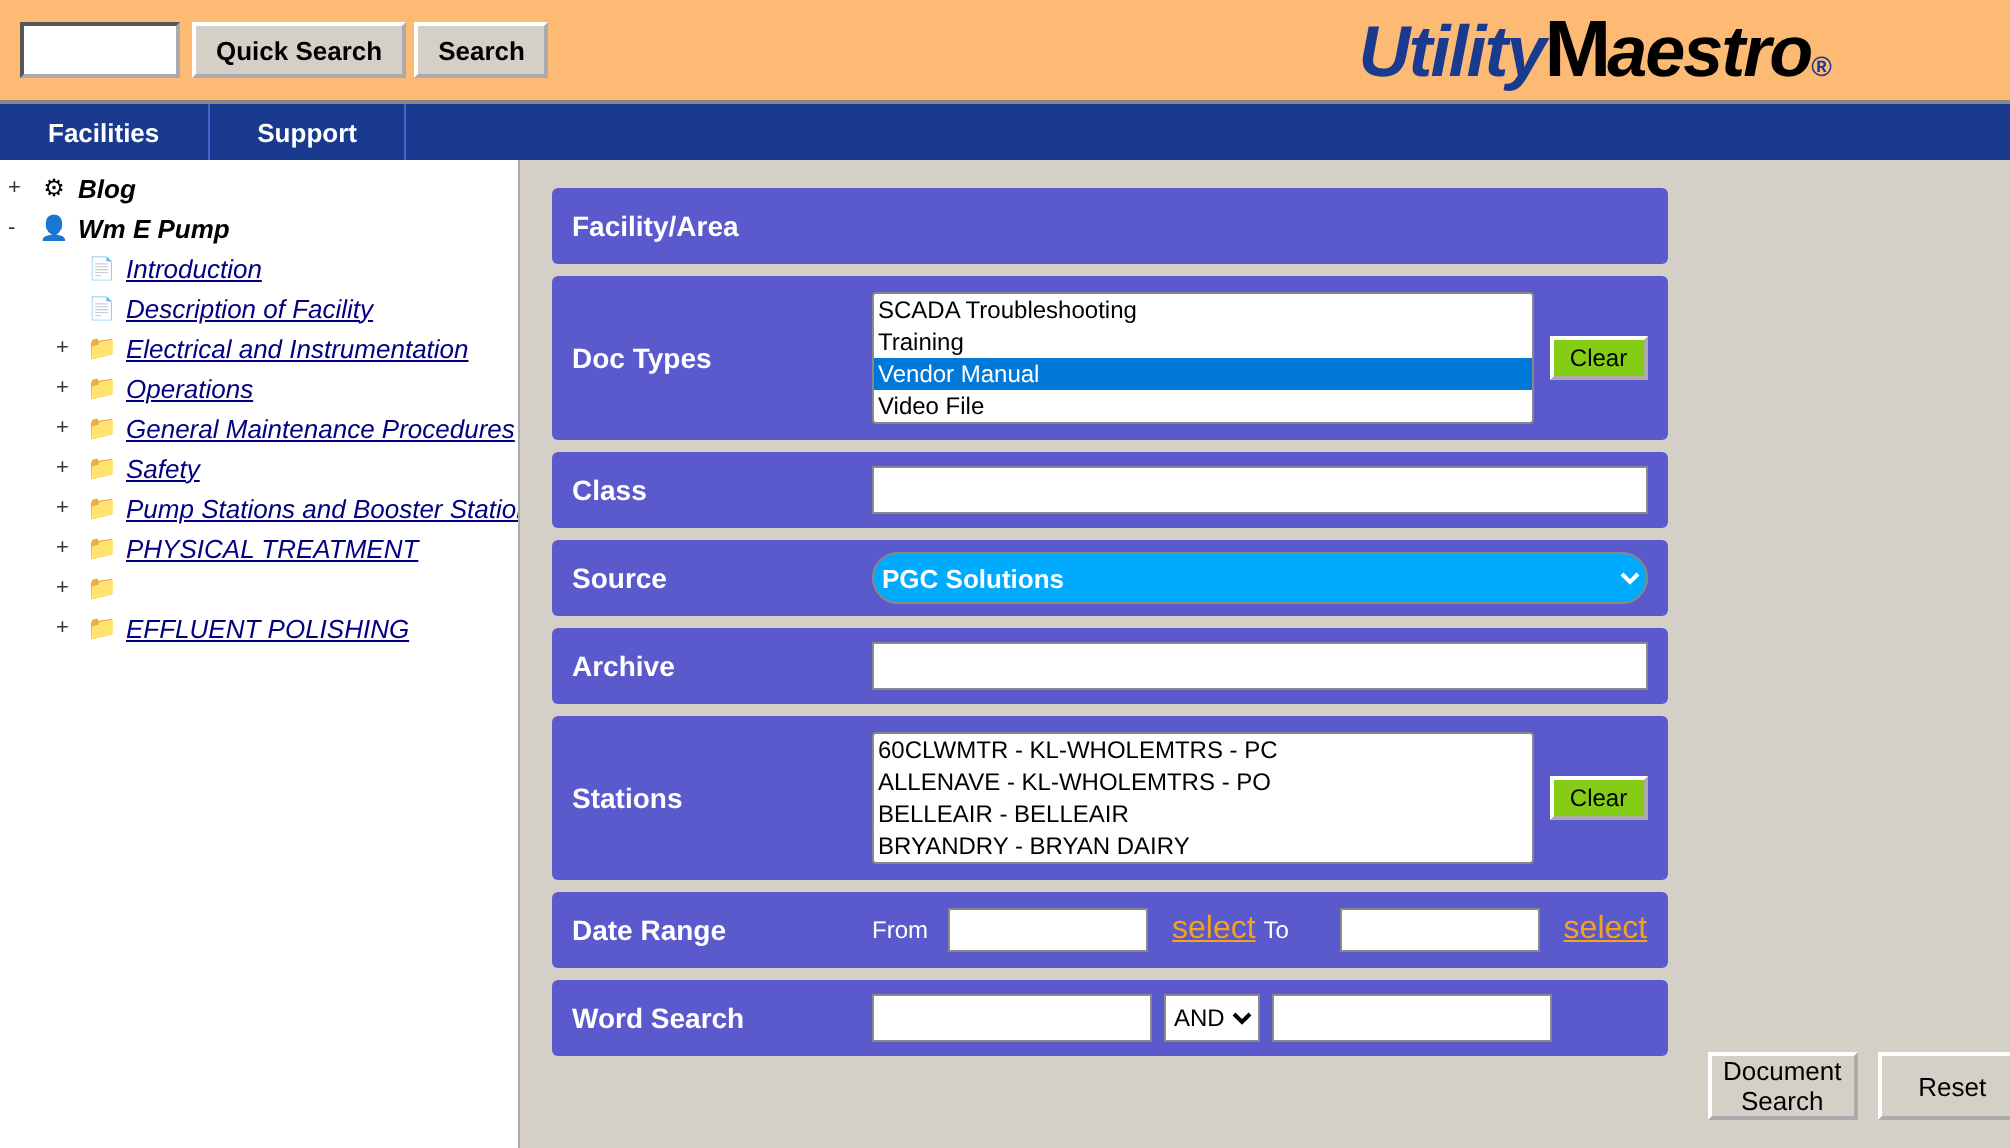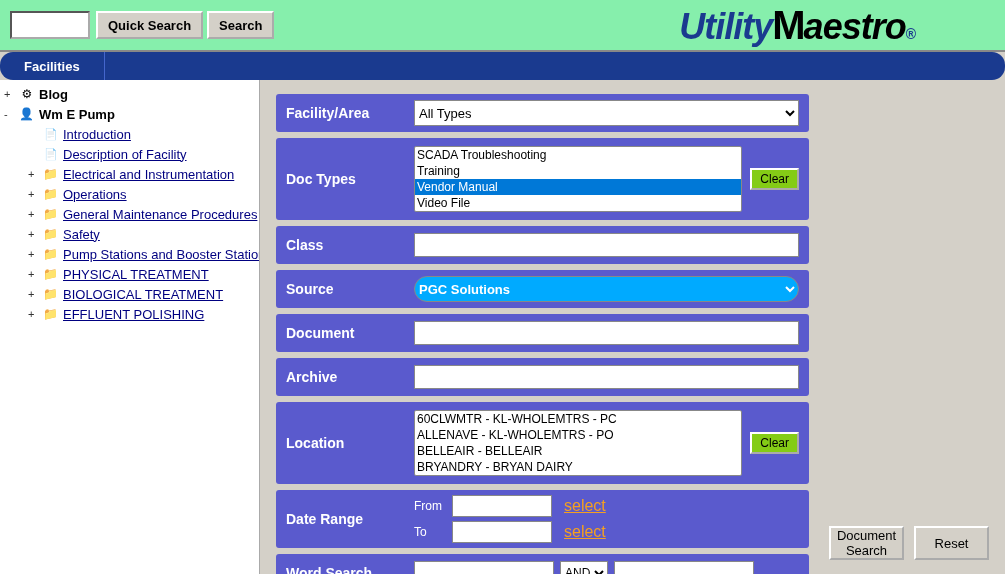--- a/index.html
+++ b/index.html
@@ -1,20 +1,20 @@
 <!DOCTYPE html>
 <html><head>
   <meta charset="utf-8">
   <style>
     * { box-sizing: border-box; margin: 0; padding: 0; }
     body { font-family: Arial, sans-serif; font-size: 13px; background: #d4d0c8; width: 1005px; height: 574px; overflow: hidden; }
 
     
     #header {
-      background: #86efac;
+      background: #fdba74;
       border-bottom: 2px solid #888;
       display: flex;
       align-items: center;
       padding: 8px 10px;
       height: 52px;
     }
     #search-input-box {
       width: 80px;
       height: 28px;
       border: 2px inset #aaa;
@@ -40,21 +40,20 @@
       color: #1a3a8f;
       letter-spacing: -1px;
     }
 
     
     #nav-tabs {
       display: flex;
       background: #1a3a8f;
       height: 28px;
       align-items: stretch;
-      border-radius: 13px;
     }
     .nav-tab {
       padding: 4px 24px;
       color: white;
       font-weight: bold;
       font-size: 13px;
       cursor: pointer;
       display: flex;
       align-items: center;
       border-right: 1px solid #4466cc;
@@ -94,21 +93,21 @@
       height: 16px;
       margin-right: 3px;
       flex-shrink: 0;
       display: inline-flex;
       align-items: center;
       justify-content: center;
       font-size: 12px;
     }
     .folder-icon { color: #f4c430; }
     .doc-icon { color: #cc2222; font-size: 11px; }
-    .tree-label { font-size: 13px; color: #000080; text-decoration: underline; }
+    .tree-label { font-size: 13px; color: #000080; text-decoration: underline; font-style: italic; }
     .tree-root { font-weight: bold; color: #000; text-decoration: none; }
     .indent-2 { padding-left: 28px; }
 
     
     #content {
       flex: 1;
       padding: 14px 16px;
       background: #d4d0c8;
       overflow-y: auto;
       display: flex;
@@ -128,21 +127,21 @@
       border-radius: 3px;
       padding: 5px 10px;
       min-height: 38px;
     }
     .form-row.tall { align-items: center; padding-top: 8px; padding-bottom: 8px; }
 
     .form-label {
       color: white;
       font-weight: bold;
       font-size: 14px;
-      width: 128px;
+      width: 150px;
       flex-shrink: 0;
     }
     .form-control {
       flex: 1;
     }
     .form-select {
       width: 100%;
       height: 26px;
       background: white;
       border: 1px solid #888;
@@ -173,21 +172,21 @@
       border: 2px outset #fff;
       font-size: 12px;
       padding: 2px 8px;
       cursor: pointer;
       white-space: nowrap;
     }
 
     
     .date-range-inner {
       display: flex;
-      flex-direction: column;
+      flex-direction: row;
       gap: 4px;
       width: 100%;
     }
     .date-row {
       display: flex;
       align-items: center;
       gap: 8px;
     }
     .date-label { color: white; font-size: 12px; width: 30px; }
     .date-input {
@@ -255,20 +254,21 @@
 
 <div id="header">
   <input type="text" id="search-input-box" style="">
   <button class="header-btn">Quick Search</button>
   <button class="header-btn">Search</button>
   <div id="logo-area"><span style="font-style:italic; color:#1a3a8f; font-weight:bold;">Utility</span><span style="font-style:normal; color:#000; font-weight:900; font-size:40px; letter-spacing:-2px; font-family:Arial Black, sans-serif;">M</span><span style="font-style:italic; color:#000; font-weight:700;">aestro</span><span style="font-size:14px; font-style:normal;">®</span></div>
 </div>
 
 <div id="nav-tabs">
   <div class="nav-tab">Facilities</div>
+  <div class="nav-tab">Support</div>
 </div>
 
 <div id="main">
 
   <div id="sidebar">
 
     <div class="tree-item indent-0">
       <span class="tree-toggle">+</span>
       <span class="tree-icon">⚙</span>
       <span class="tree-label tree-root">Blog</span>
@@ -324,40 +324,34 @@
 
     <div class="tree-item indent-2">
       <span class="tree-toggle">+</span>
       <span class="tree-icon folder-icon">📁</span>
       <span class="tree-label">PHYSICAL TREATMENT</span>
     </div>
 
     <div class="tree-item indent-2">
       <span class="tree-toggle">+</span>
       <span class="tree-icon folder-icon">📁</span>
-      <span class="tree-label">BIOLOGICAL TREATMENT</span>
     </div>
 
     <div class="tree-item indent-2">
       <span class="tree-toggle">+</span>
       <span class="tree-icon folder-icon">📁</span>
       <span class="tree-label">EFFLUENT POLISHING</span>
     </div>
   </div>
 
   <div id="content">
     <div id="search-panel">
 
       <div class="form-row">
         <span class="form-label">Facility/Area</span>
-        <div class="form-control">
-          <select class="form-select">
-            <option>All Types</option>
-          </select>
-        </div>
       </div>
 
       <div class="form-row tall">
         <span class="form-label">Doc Types</span>
         <div class="form-control">
           <select class="form-listbox" multiple="">
             <option>SCADA Troubleshooting</option>
             <option>Training</option>
             <option selected="" style="background:#0078d7; color:white;">Vendor Manual</option>
             <option>Video File</option>
@@ -375,36 +369,30 @@
 
       <div class="form-row">
         <span class="form-label">Source</span>
         <div class="form-control">
           <select class="form-select" style="background:#00aaff; color:white; font-weight:bold;border-radius:13px;">
             <option style="background:#00aaff; color:white;">PGC Solutions</option>
           </select>
         </div>
       </div>
 
-      <div class="form-row">
-        <span class="form-label">Document</span>
-        <div class="form-control">
-          <input type="text" class="form-input" value="" style="">
-        </div>
-      </div>
 
       <div class="form-row">
         <span class="form-label">Archive</span>
         <div class="form-control">
           <input type="text" class="form-input" value="" style="">
         </div>
       </div>
 
       <div class="form-row tall">
-        <span class="form-label">Location</span>
+        <span class="form-label">Stations</span>
         <div class="form-control">
           <select class="form-listbox" multiple="">
             <option>60CLWMTR - KL-WHOLEMTRS - PC</option>
             <option>ALLENAVE - KL-WHOLEMTRS - PO</option>
             <option>BELLEAIR - BELLEAIR</option>
             <option>BRYANDRY - BRYAN DAIRY</option>
           </select>
         </div>
         <button class="clear-btn">Clear</button>
       </div>

